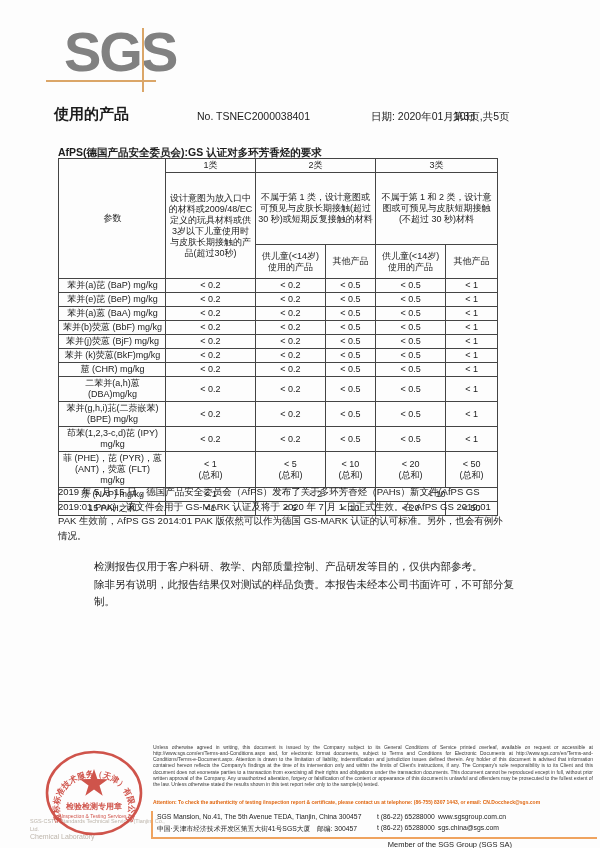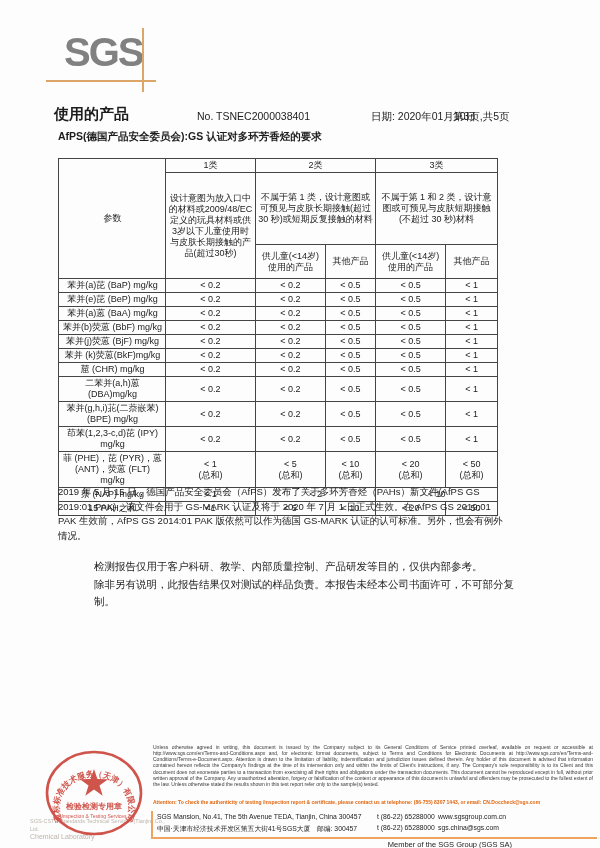--- a/index.html
+++ b/index.html
@@ -7,30 +7,30 @@
   body {
     background:#fdfdfd;
     font-family:"Liberation Sans","DejaVu Sans",sans-serif;
     color:#1c1c1c;
     position:relative;
     overflow:hidden;
   }
   .abs { position:absolute; }
 
   
-  .logo-text { left:64px; top:28px; font-size:40px; font-weight:bold; color:#818181; letter-spacing:-2px; line-height:48px; }
+  .logo-text { left:64px; top:28px; font-size:56px; font-weight:bold; color:#818181; letter-spacing:-2px; line-height:48px; }
   .logo-hline { left:46px; top:80px; width:110px; height:2px; background:#dba668; }
   .logo-vline { left:142px; top:28px; width:2px; height:64px; background:#dba668; }
 
   .report-title { left:54px; top:105px; font-size:15px; font-weight:bold; }
   .report-no    { left:197px; top:110px; font-size:10.5px; }
   .report-date  { left:343px; top:110px; font-size:10.5px;margin-left:28px; }
   .report-page  { left:453px; top:110px; font-size:10.5px;text-align:center; }
 
-  .section-title { left:58px; top:130px; font-size:10.5px; font-weight:bold; }
+  .section-title { left:58px; top:146px; font-size:10.5px; font-weight:bold; }
 
   
   .tbl-wrap { left:58px; top:158px; }
   .doc-table { border-collapse:collapse; table-layout:fixed; width:439px; font-size:9px; line-height:11px; }
   .doc-table td { border:1px solid #444; text-align:center; vertical-align:middle; padding:1px 2px; white-space:pre-line; }
   .doc-table td.lbl { text-align:center; padding-left:3px; }
   .r-h1 { height:14px; }
   .r-desc { height:72px; }
   .r-sub { height:34px; }
   .r-d  { height:13px; }

